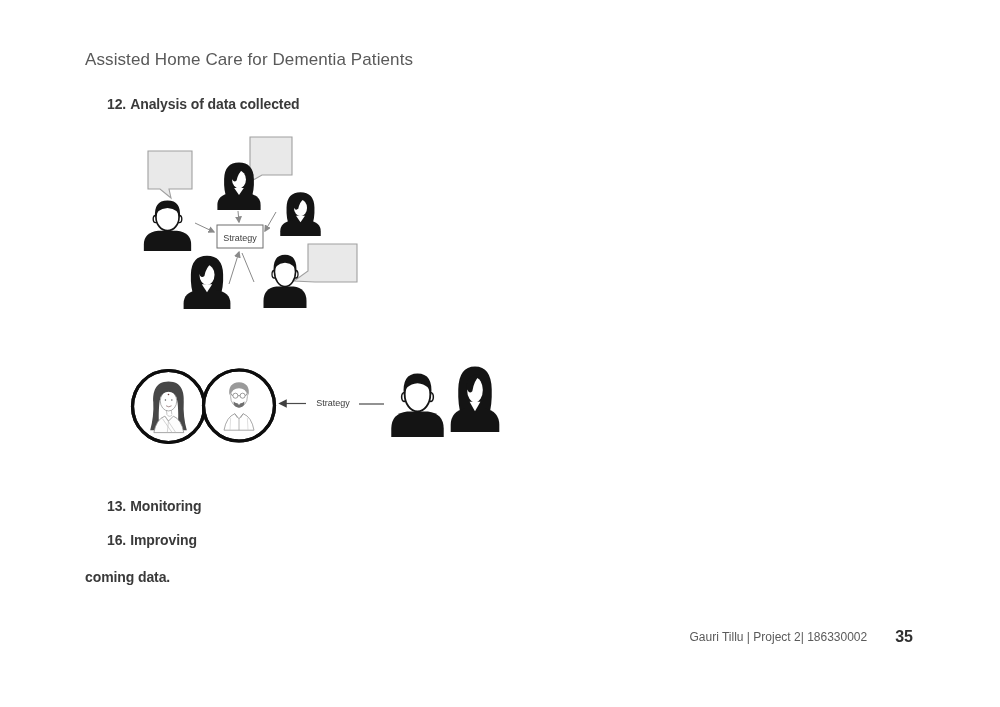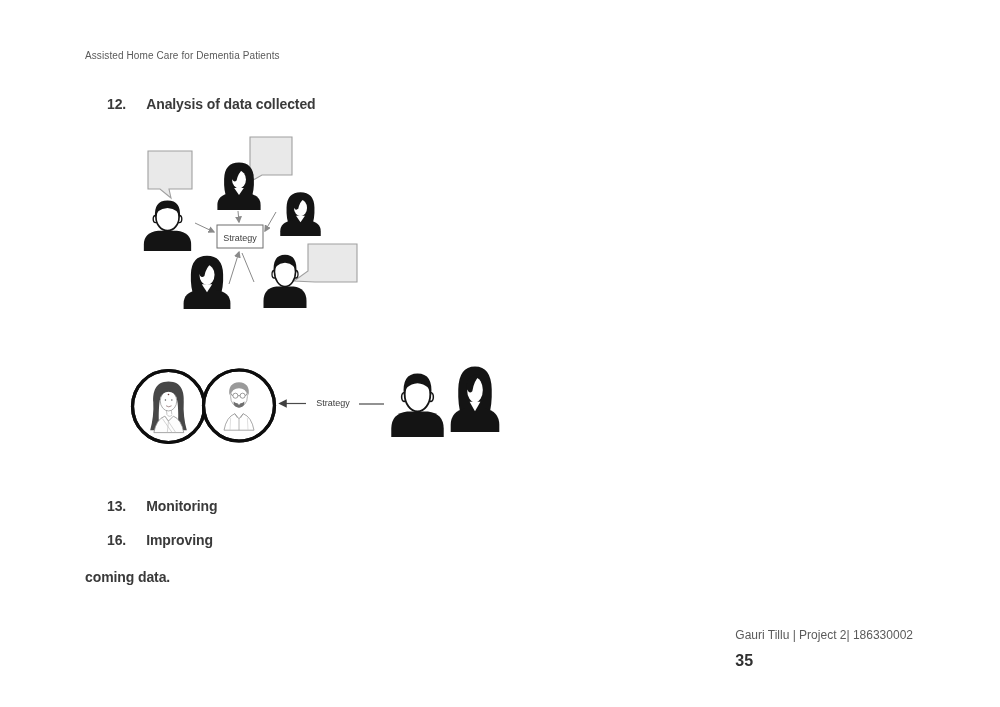--- a/index.html
+++ b/index.html
@@ -2,37 +2,37 @@
 <html><head>
 <meta charset="utf-8">
 <style>
   html,body { margin:0; padding:0; background:#ffffff; }
   .page {
     position:relative; width:1000px; height:707px; background:#ffffff;
     font-family:"Liberation Sans", sans-serif; overflow:hidden;
   }
   .running-header {
     position:absolute; left:85px; top:50px;
-    font-size:10px; color:#595959; letter-spacing:0.1px; white-space:nowrap;
+    font-size:17px; color:#595959; letter-spacing:0.1px; white-space:nowrap;
   }
   .list-item {
     position:absolute; left:107px;
     font-size:14px; font-weight:600; color:#3a3a3a;
     line-height:17px; white-space:nowrap; letter-spacing:-0.1px;
   }
-  .list-item .num { margin-right:20px; }
+  .list-item .num { margin-right:4px; }
   .figure { position:absolute; }
   .para {
     position:absolute; left:85px; top:564px;
     font-size:14px; font-weight:600; color:#3a3a3a;
     line-height:27px; white-space:nowrap; letter-spacing:-0.1px;
   }
   .footer {
     position:absolute; top:628px; right:87px;
-    display:flex; align-items:flex-start; gap:10px;flex-direction:column;
+    display:flex; align-items:center; gap:28px;
   }
   .footer .credit { font-size:12px; color:#5a5a5a; white-space:nowrap; }
   .footer .pagenum { font-size:16px; color:#303030; font-weight:700; }
   svg text { font-family:"Liberation Sans", sans-serif; }
 </style>
 </head>
 <body>
 
 <div class="page">
 

